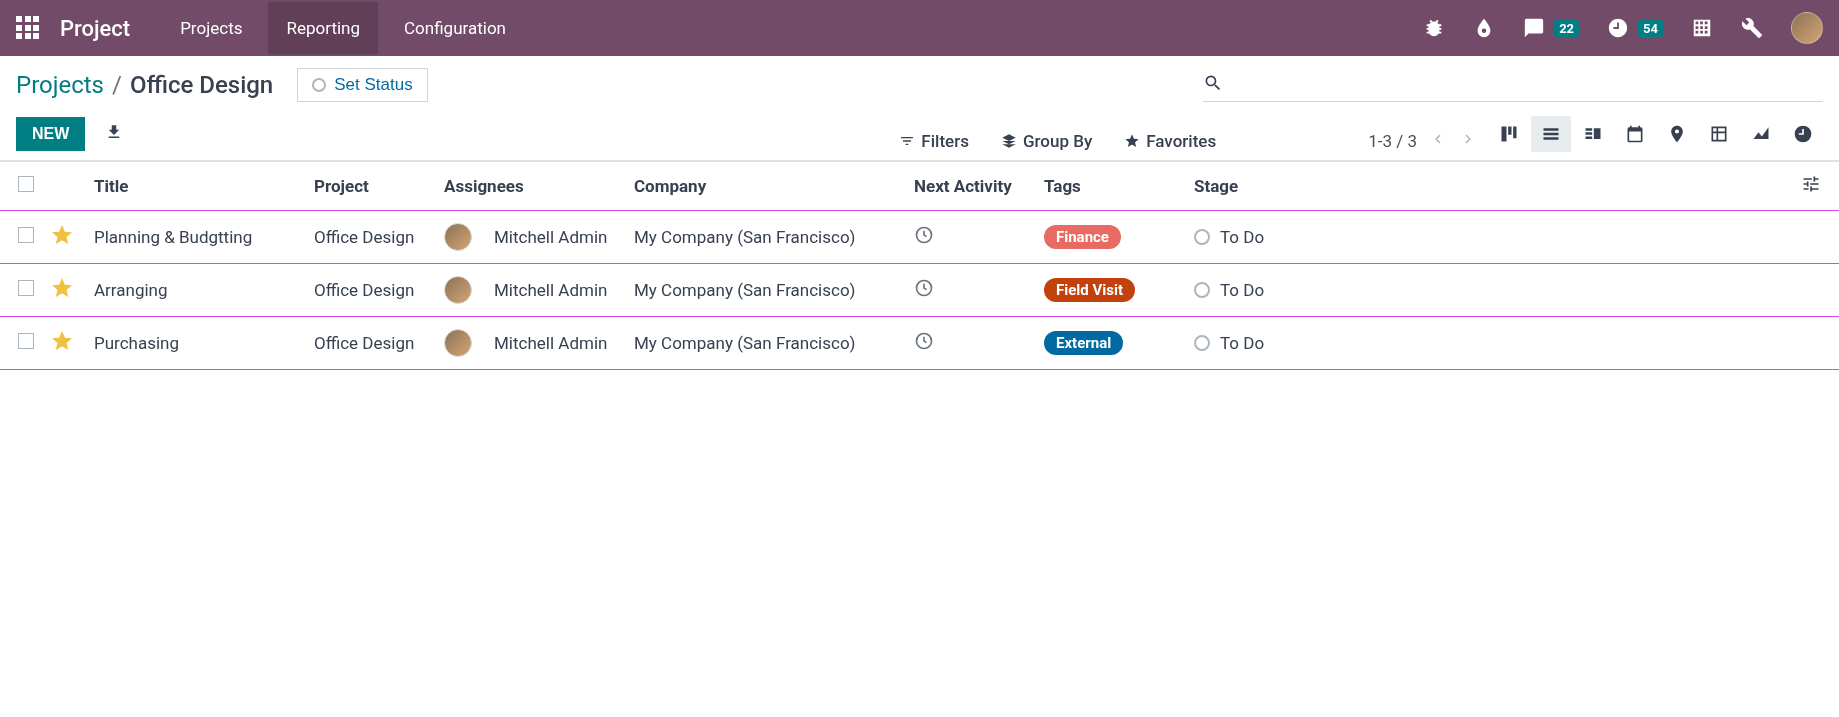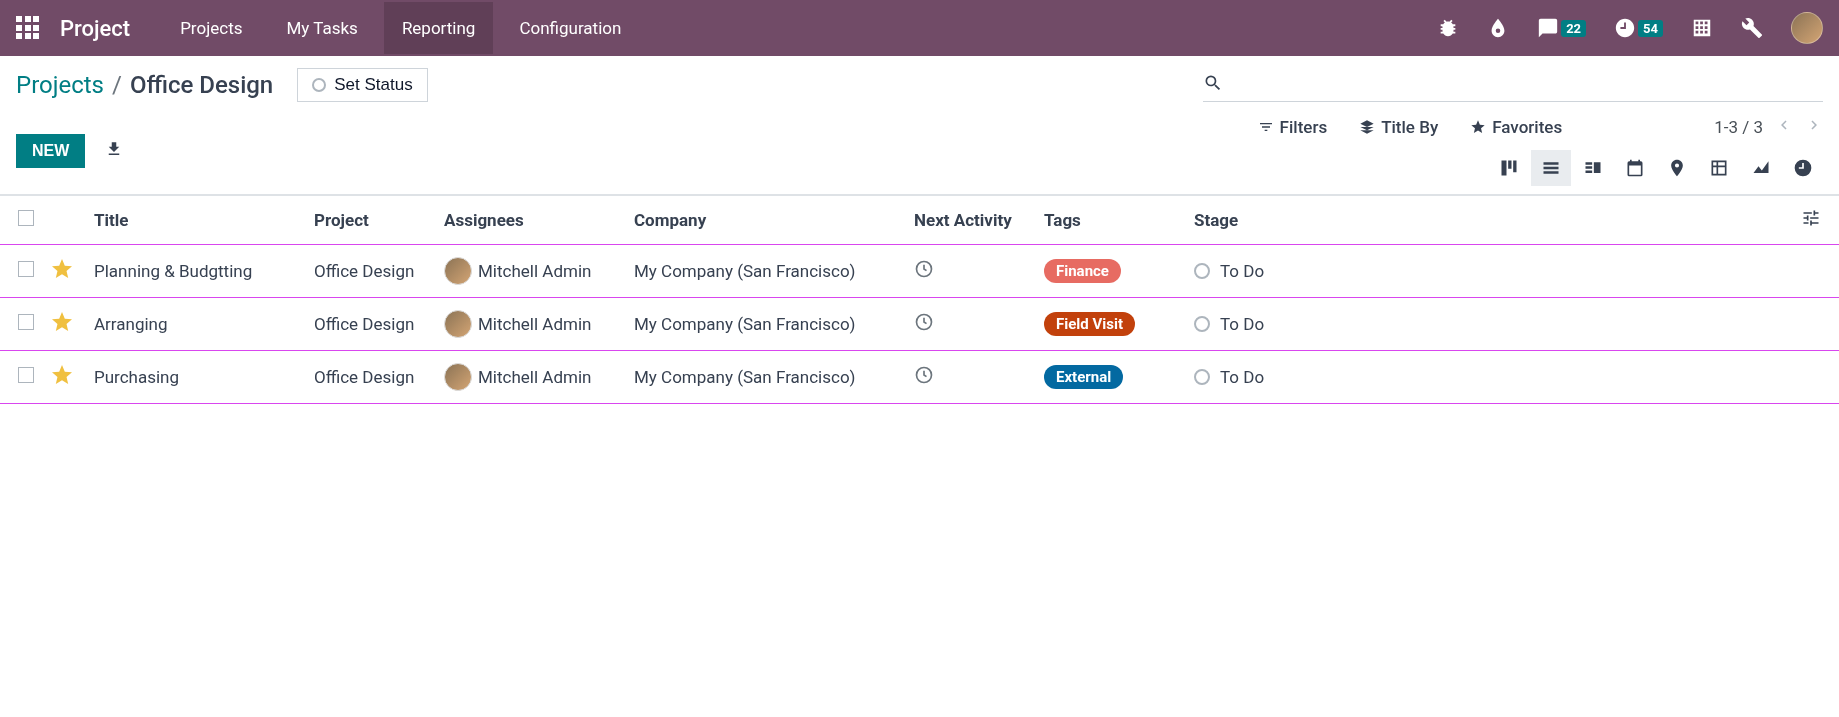--- a/index.html
+++ b/index.html
@@ -9,42 +9,42 @@
 .navbar { background: #714b67; height: 56px; display: flex; align-items: center; padding: 0 16px; color: #fff; }
 .navbar-left { display: flex; align-items: center; gap: 8px; }
 .apps-icon { width: 24px; height: 24px; display: grid; grid-template-columns: repeat(3, 1fr); gap: 2px; cursor: pointer; margin-right: 12px; }
 .apps-icon span { background: #fff; width: 6px; height: 6px; }
 .brand { font-size: 22px; font-weight: 500; margin-right: 24px; }
 .nav-item { padding: 16px 18px; font-size: 17px; cursor: pointer; }
 .nav-item.active { background: rgba(0,0,0,0.15); }
 .navbar-right { margin-left: auto; display: flex; align-items: center; gap: 28px; }
 .nav-icon { cursor: pointer; position: relative; display: flex; align-items: center; }
 .nav-icon svg { fill: #fff; width: 22px; height: 22px; }
-.badge { background: #017e84; color: #fff; font-size: 13px; font-weight: bold; padding: 1px 5px; border-radius: 3px; margin-left: 2px; }
+.badge { background: #017e84; color: #fff; font-size: 13px; font-weight: bold; padding: 1px 5px; border-radius: 3px; margin-left: 9px; }
 .avatar { width: 32px; height: 32px; border-radius: 50%; background: linear-gradient(135deg, #8b7355 0%, #d4a574 100%); border: 1px solid rgba(255,255,255,0.3); }
 
 
 .control-panel { padding: 12px 16px 8px; border-bottom: 1px solid #dee2e6; }
 .cp-row1 { display: flex; align-items: center; }
 .breadcrumb { display: flex; align-items: center; font-size: 24px; gap: 8px; }
 .breadcrumb-link { color: #017e84; cursor: pointer; }
 .breadcrumb-sep { color: #6c757d; }
 .breadcrumb-current { color: #374151; font-weight: 500; }
-.set-status { margin-left: 24px; border: 1px solid #ced4da; padding: 6px 14px; font-size: 17px; cursor: pointer; display: flex; align-items: center; gap: 8px; color: #0f172a; background: #fff; }
+.set-status { margin-left: 24px; border: 1px solid #ced4da; padding: 6px 14px; font-size: 17px; cursor: pointer; display: flex; align-items: center; gap: 8px; color: #0369a1; background: #fff; }
 .status-circle { width: 14px; height: 14px; border: 2px solid #adb5bd; border-radius: 50%; }
 .search-wrap { margin-left: auto; width: 620px; display: flex; align-items: center; border-bottom: 1px solid #ced4da; padding: 4px 0; }
 .search-input { border: none; outline: none; flex: 1; font-size: 17px; color: #495057; background: transparent; }
 .search-input::placeholder { color: #adb5bd; }
 .search-icon svg { fill: #374151; width: 20px; height: 20px; }
 
 .cp-row2 { display: flex; align-items: center; margin-top: 14px; }
 .new-btn { background: #017e84; color: #fff; border: none; padding: 8px 16px; font-size: 16px; font-weight: bold; cursor: pointer; }
 .import-icon { margin-left: 20px; cursor: pointer; }
 .import-icon svg { fill: #374151; width: 18px; height: 18px; }
-.cp-right { margin-left: auto; display: flex; flex-direction: column; align-items: flex-end; gap: 12px; }
+.cp-right { margin-left: auto; display: flex; align-items: flex-end; gap: 12px; }
 .cp-right-row1 { display: flex; align-items: center; gap: 32px; }
 .filter-btn { display: flex; align-items: center; gap: 6px; font-size: 17px; cursor: pointer; font-weight: 500; color: #374151; }
 .filter-btn svg { fill: #374151; width: 16px; height: 16px; }
 .pager { display: flex; align-items: center; gap: 12px; font-size: 17px; color: #495057; margin-left: 120px; }
 .pager-arrow svg { fill: #adb5bd; width: 18px; height: 18px; }
 .view-switcher { display: flex; gap: 2px; }
 .view-btn { width: 40px; height: 36px; display: flex; align-items: center; justify-content: center; cursor: pointer; }
 .view-btn.active { background: #e9ecef; }
 .view-btn svg { fill: #374151; width: 20px; height: 20px; }
 
@@ -59,21 +59,21 @@
 .col-project { width: 130px; }
 .col-assignee { width: 190px; }
 .col-company { width: 280px; }
 .col-activity { width: 130px; }
 .col-tags { width: 150px; }
 .col-stage { width: auto; }
 .col-settings { width: 40px; padding-right: 18px; text-align: right; }
 .checkbox { width: 16px; height: 16px; border: 1.5px solid #adb5bd; cursor: pointer; display: inline-block; }
 .star { cursor: pointer; }
 .star svg { fill: #f0c040; width: 24px; height: 24px; }
-.assignee-cell { display: flex; align-items: center; gap: 6px; text-align: right; }
+.assignee-cell { display: flex; align-items: center; gap: 22px; text-align: right; }
 .mini-avatar { width: 28px; height: 28px; border-radius: 50%; background: linear-gradient(135deg, #8b7355 0%, #d4a574 100%); border: 1px solid #ddd; }
 .activity-icon svg { stroke: #6c757d; fill: none; width: 20px; height: 20px; stroke-width: 2; }
 .tag { display: inline-block; padding: 3px 12px; border-radius: 14px; font-size: 15px; font-weight: bold; color: #fff; }
 .stage-cell { display: flex; align-items: center; gap: 10px; }
 .stage-radio { width: 16px; height: 16px; border: 2px solid #adb5bd; border-radius: 50%; }
 .settings-icon svg { fill: #374151; width: 20px; height: 20px; }
 </style>
 </head>
 <body>
 
@@ -85,21 +85,20 @@
         <span></span>
         <span></span>
         <span></span>
         <span></span>
         <span></span>
         <span></span>
         <span></span>
     </div>
     <div class="brand">Project</div>
     <div class="nav-item">Projects</div>
-    <div class="nav-item">My Tasks</div>
     <div class="nav-item active">Reporting</div>
     <div class="nav-item">Configuration</div>
   </div>
   <div class="navbar-right">
     <div class="nav-icon">
         <svg viewBox="0 0 24 24">
           <path d="M20 8h-2.81a5.985 5.985 0 00-1.82-1.96l1.63-1.63-1.41-1.41-2.17 2.17C12.96 5.06 12.49 5 12 5s-.96.06-1.41.17L8.41 3l-1.41 1.41 1.63 1.63C7.88 6.55 7.26 7.22 6.81 8H4v2h2.09c-.05.33-.9.66-.09 1v1H4v2h2v1c0 .34.04.67.09 1H4v2h2.81c1.04 1.79 2.97 3 5.19 3s4.15-1.21 5.19-3H20v-2h-2.09c.05-.33.09-.66.09-1v-1h2v-2h-2v-1c0-.34-.04-.67-.09-1H20V8z"></path>
         </svg>
       </div>
     <div class="nav-icon">
@@ -160,21 +159,21 @@
         <div class="filter-btn">
           <svg viewBox="0 0 24 24">
               <path d="M10 18h4v-2h-4v2zM3 6v2h18V6H3zm3 7h12v-2H6v2z"></path>
             </svg>
           <span>Filters</span>
         </div>
         <div class="filter-btn">
           <svg viewBox="0 0 24 24">
               <path d="M12 2L2 7l10 5 10-5-10-5zM2 17l10 5 10-5M2 12l10 5 10-5"></path>
             </svg>
-          <span>Title By</span>
+          <span>Group By</span>
         </div>
         <div class="filter-btn">
           <svg viewBox="0 0 24 24">
               <path d="M12 17.27L18.18 21l-1.64-7.03L22 9.24l-7.19-.61L12 2 9.19 8.63 2 9.24l5.46 4.73L5.82 21z"></path>
             </svg>
           <span>Favorites</span>
         </div>
         <div class="pager">
           <span>1-3 / 3</span>
           <span class="pager-arrow"><svg viewBox="0 0 24 24">

